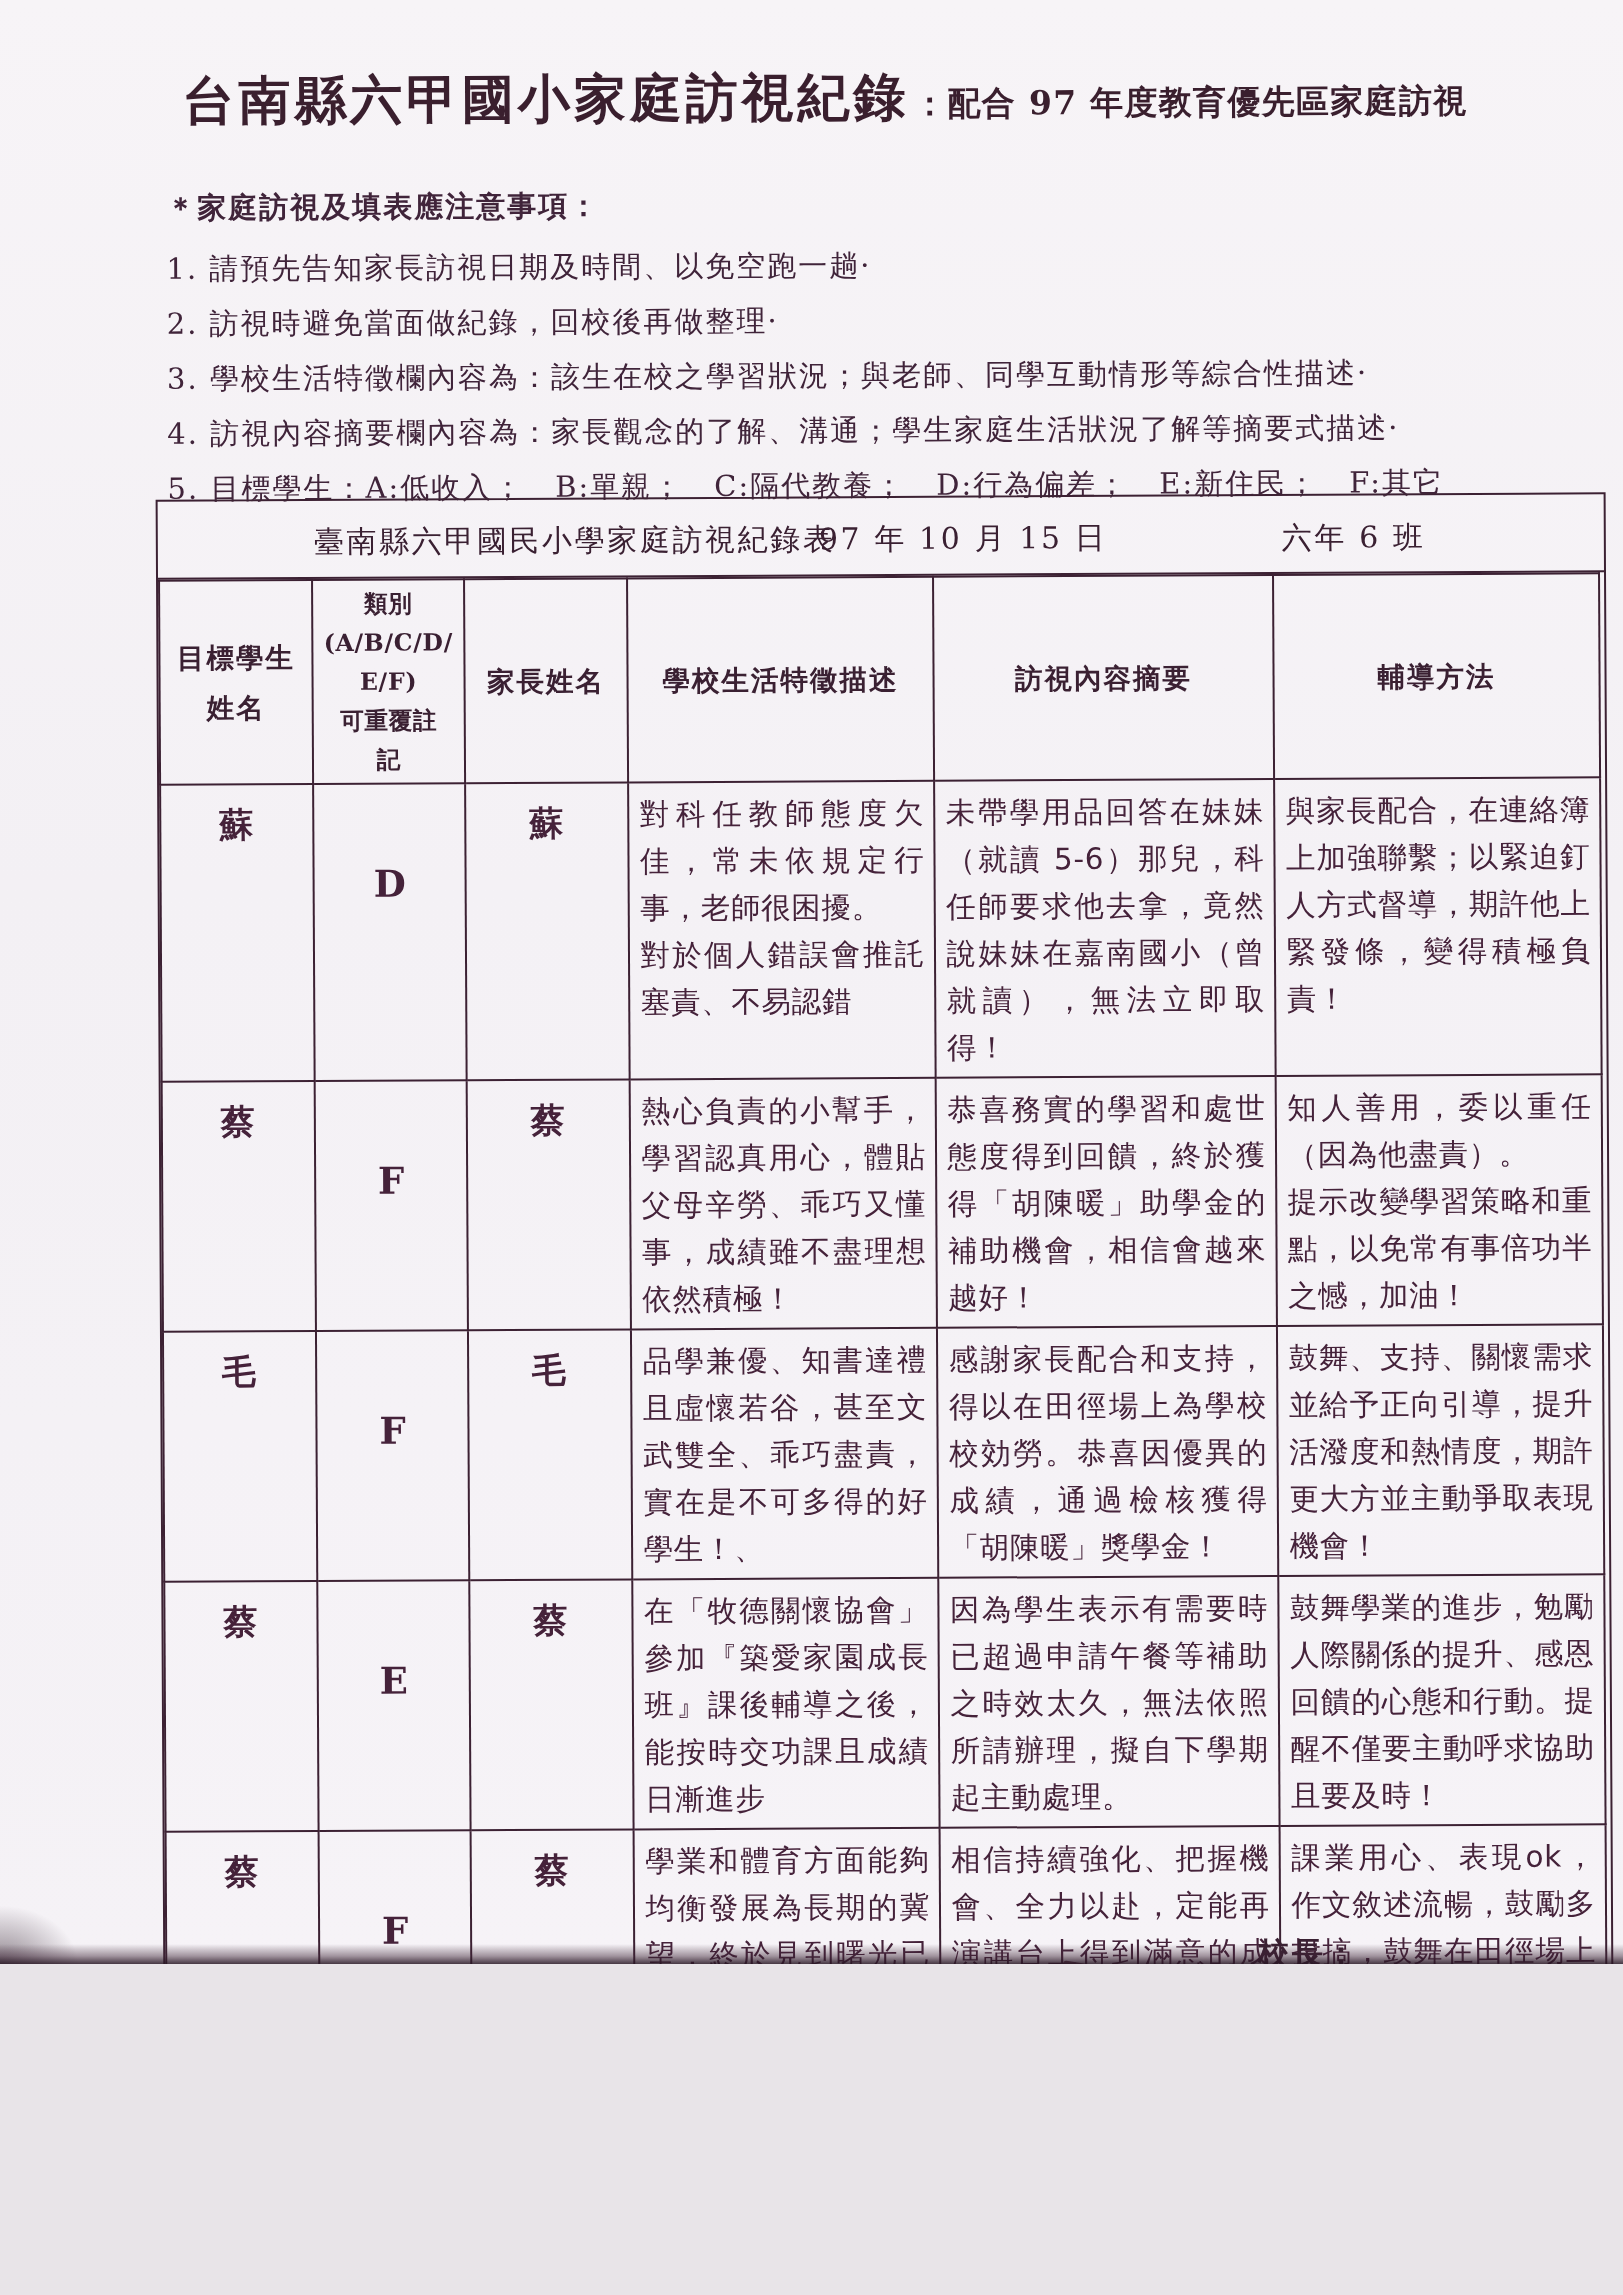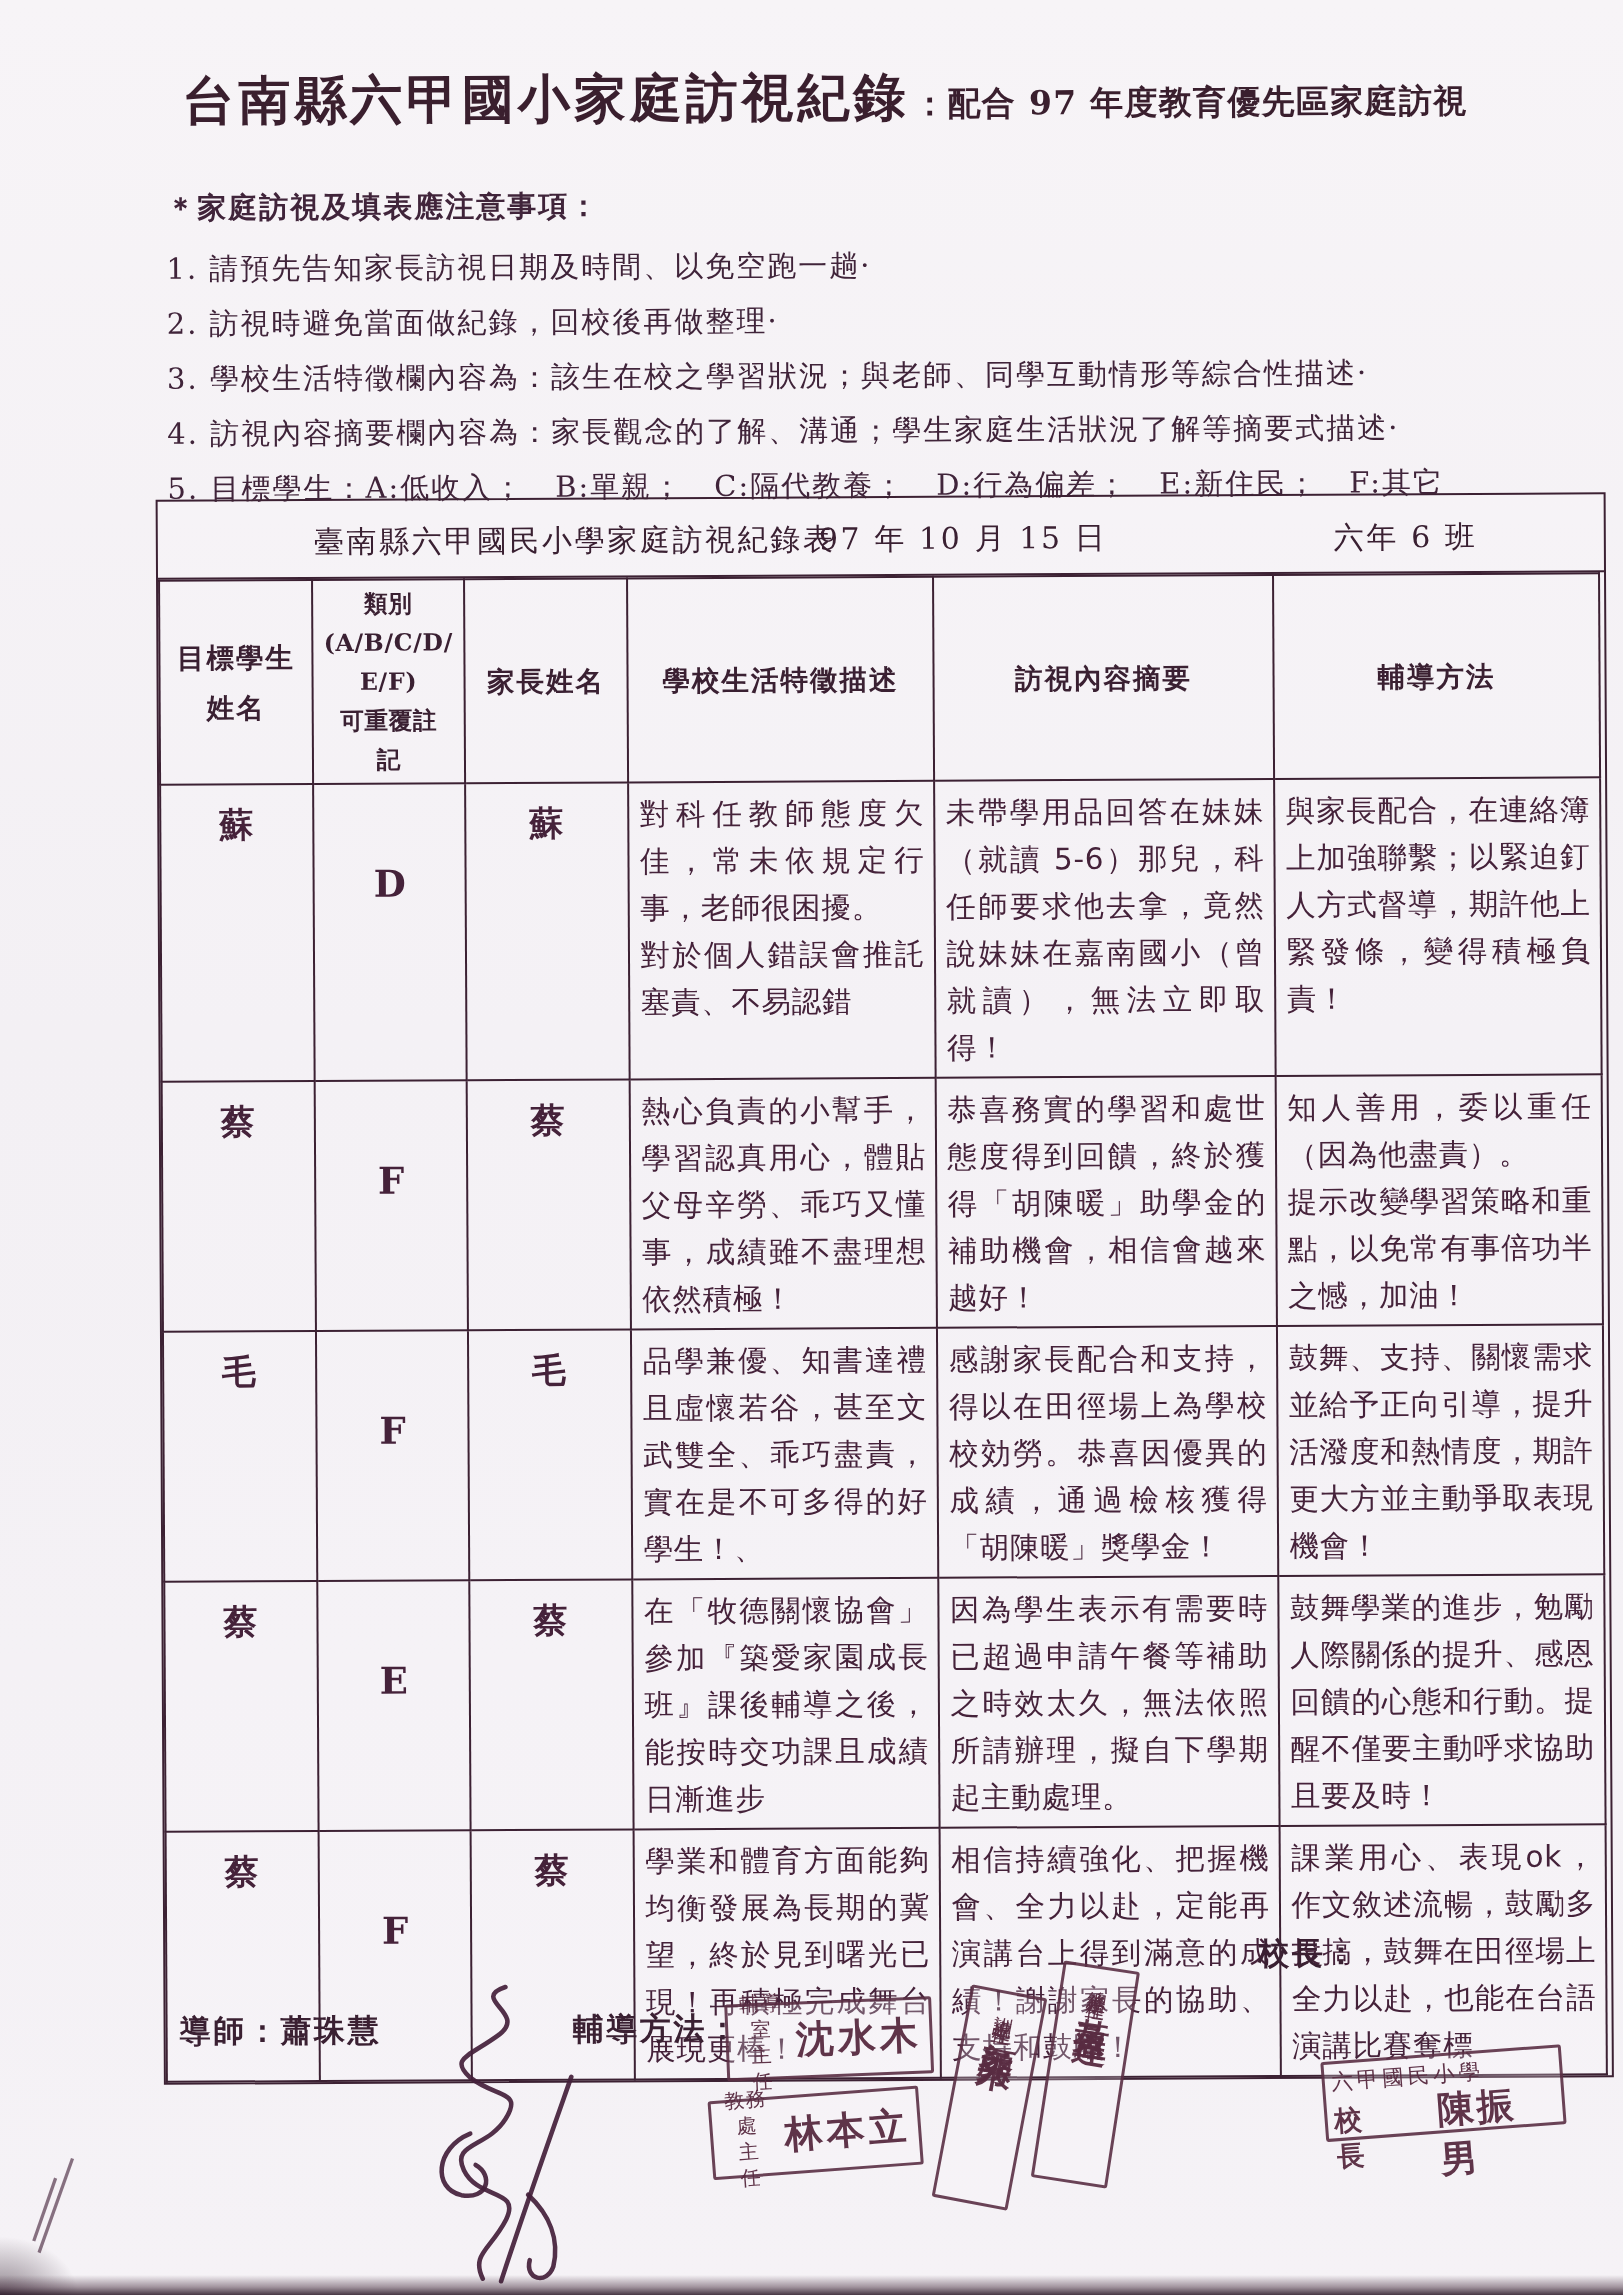--- a/index.html
+++ b/index.html
@@ -1,37 +1,37 @@
 <!DOCTYPE html>
 <html style="font-size:10.5px"><head>
 <meta charset="utf-8">
 <style>
   html,body { margin:0; padding:0; }
   body { width:1624px; height:2295px; background:#e8e4e8; font-family:"DejaVu Serif","Liberation Serif",serif; }
   .sheet {
-    position:relative; width:1624px; height:2295px; overflow:hidden;
+    position:relative; width:1624px; height:1964px; overflow:hidden;
     background:linear-gradient(180deg,#f7f4f7 0%,#f3f0f4 45%,#f5f2f6 100%);
     color:#3a2032;
   }
   .tilt { position:absolute; inset:0; transform:rotate(-0.3deg); transform-origin:55% 0; }
 
   
   .title { position:absolute; left:182px; top:63px; font-size:52px; font-weight:700; letter-spacing:3.9px; color:#3a1f2e; white-space:nowrap; }
   .title-suffix { font-size:33px; letter-spacing:1.3px; margin-left:3.9px; }
 
   .notes { position:absolute; left:165px; top:185px; font-size:29px; letter-spacing:2px; color:#40243a; }
   .notes-heading { margin-bottom:21px; font-weight:600; }
   .note-line { margin-bottom:17px; line-height:38px; white-space:nowrap; }
 
   
   .table-wrap { position:absolute; left:153px; top:496px; width:1446px; border:2.6px solid #3c2133; background:rgba(255,255,255,.12); }
   .caption-row { position:relative; height:76px; border-bottom:2.6px solid #3c2133; font-size:30px; letter-spacing:2.6px; }
   .caption-main { position:absolute; left:156px; top:21px; white-space:nowrap; }
   .caption-date { position:absolute; left:661px; top:21px; white-space:nowrap; font-family:"DejaVu Serif","Liberation Serif",serif; }
-  .caption-class { position:absolute; left:1176px; top:22px; white-space:nowrap; }
+  .caption-class { position:absolute; left:1124px; top:22px; white-space:nowrap; }
 
   table { border-collapse:collapse; table-layout:fixed; width:1441px; }
   col.c1{width:153px} col.c2{width:152px} col.c3{width:163px} col.c4{width:306px} col.c5{width:340px} col.c6{width:326px}
   th,td { border:2px solid #3c2133; vertical-align:top; }
   thead tr { height:204px; }
   th { font-size:27.5px; font-weight:600; letter-spacing:2px; vertical-align:middle; text-align:center; white-space:pre-line; line-height:50px; color:#3a2032; }
   th.small { font-size:23.6px; line-height:39px; letter-spacing:0.7px; }
 
   td { font-family:"DejaVu Sans","Liberation Sans",sans-serif; color:#45223a; }
   tr.r1{height:244px} tr.r2{height:240px} tr.r3{height:238px} tr.r4{height:238px} tr.r5{height:249px}

